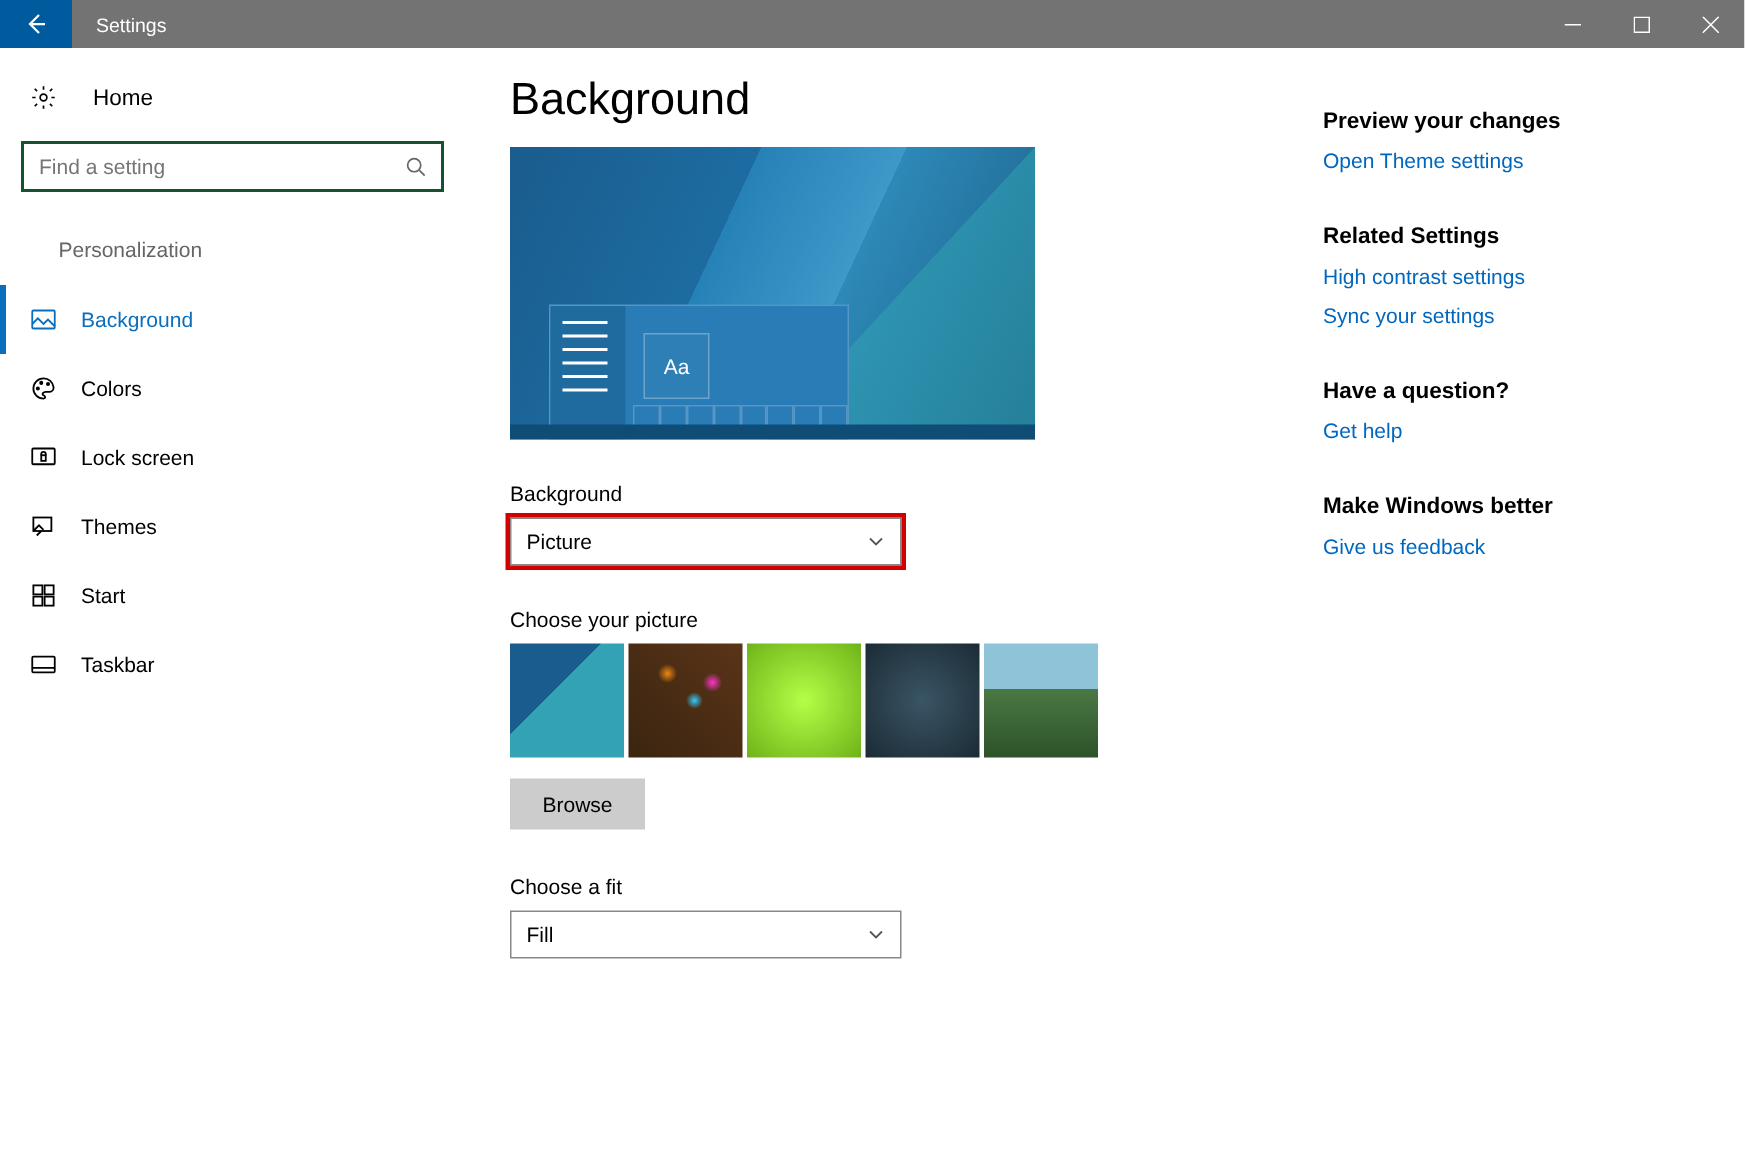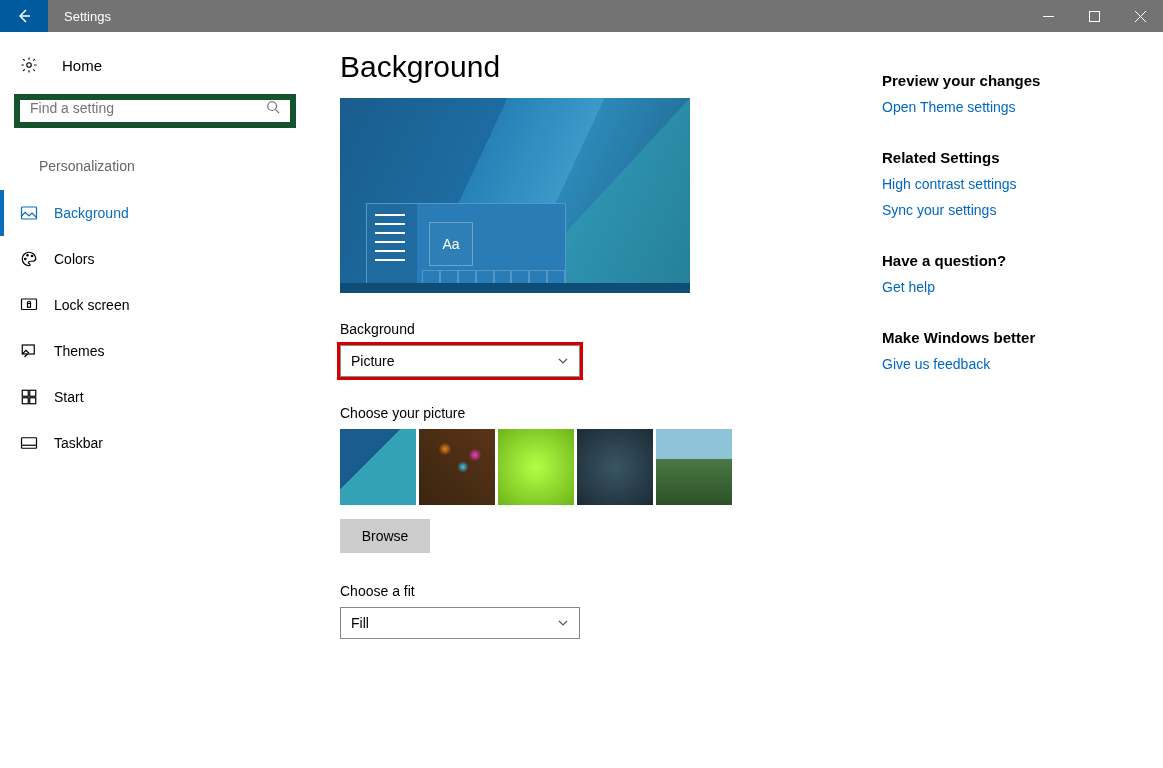--- a/index.html
+++ b/index.html
@@ -56,22 +56,22 @@
   }
   .home {
     display: flex;
     align-items: center;
     padding: 6px 4px 20px 6px;
     gap: 24px;
   }
   .home svg { color:#000; }
   .home span { font-size: 15px; }
   .searchwrap {
-    display:flex; align-items:flex-start;
-    border: 6px solid #14532d;
+    display:flex; align-items:center;
+    border: 2px solid #14532d;
     height: 34px;
     padding: 0 10px;
     margin-bottom: 30px;
   }
   .searchwrap input {
     border: none; outline:none; flex:1;
     font-size:14px; color:#666; background:transparent;
   }
   .section-title {
     color:#666; font-size:14px; padding:0 4px 16px 4px;margin-left:21px;
@@ -135,21 +135,21 @@
     position:absolute; left:55px; bottom:0; right:0; top:66px;
     display:grid; grid-template-columns:repeat(8,1fr);
   }
   .preview .window-sample .tiles div{border:1px solid rgba(255,255,255,.2);}
   .preview .taskbar {
     position:absolute;left:0;right:0;bottom:0;height:10px;
     background:#0f4d77;
   }
   .label { font-size:14px; margin-bottom:8px;}
   .dropdown {
-    width:240px;height:32px;
+    width:261px;height:32px;
     border:1px solid #888;
     display:flex; align-items:center; justify-content:space-between;
     padding:0 10px;
     background:#fff; font-size:14px;
     margin-bottom: 28px;
     text-align: right;
   }
   .dropdown.highlight { outline: 3px solid #d40000; }
   .thumbs { display:flex; gap:3px; margin-bottom:14px;}
   .thumb { width:76px; height:76px; background:#777;}

